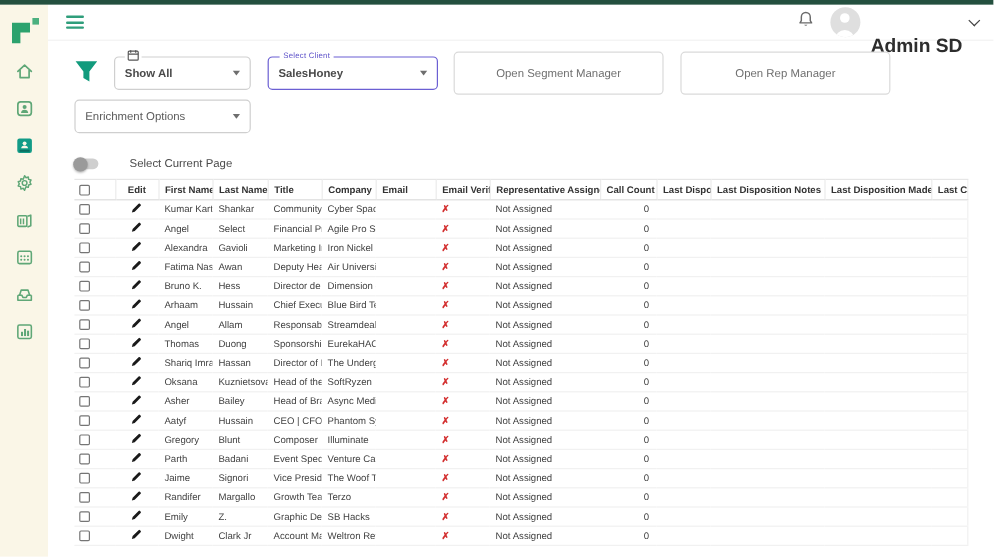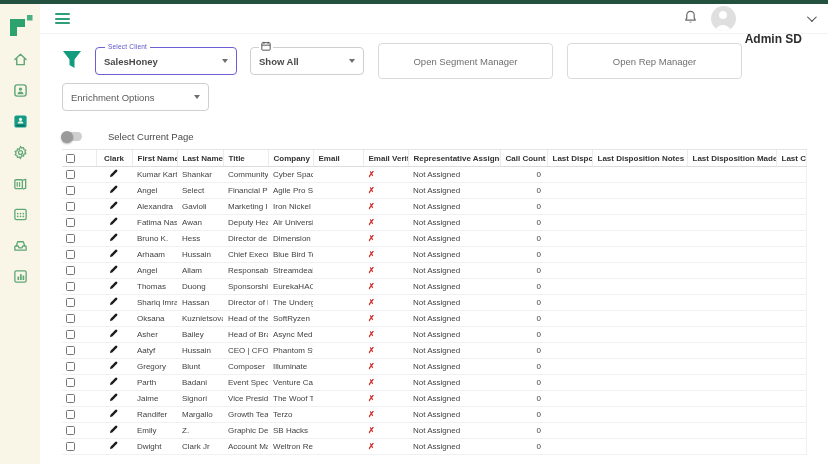--- a/index.html
+++ b/index.html
@@ -19,21 +19,21 @@
   
   .content-col { flex:1; display:flex; flex-direction:column; min-width:0; }
   .topbar { height:30px; background:#fff; display:flex; align-items:center; padding:0 14px 0 15px; border-bottom:1px solid #f2f2f2; }
   .hamburger { width:15px; display:flex; flex-direction:column; gap:2.5px; cursor:pointer; background:none; border:none; padding:0; }
   .hamburger span { display:block; height:2px; background:#2f9e7b; border-radius:1px; }
   .topbar .spacer { flex:1; }
   .bell { margin-right:14px; cursor:pointer; }
   .avatar { width:25px; height:25px; border-radius:50%; background:#dfdfdf; position:relative; overflow:hidden; margin-right:9px; }
   .avatar .head { position:absolute; top:5px; left:8.5px; width:8px; height:8px; border-radius:50%; background:#fff; }
   .avatar .body { position:absolute; bottom:-4px; left:4.5px; width:16px; height:10px; border-radius:8px 8px 0 0; background:#fff; }
-  .user-name { font-size:12px; font-weight:bold; color:#2d2d2d; margin-right:5px;margin-top:40px; }
+  .user-name { font-size:16px; font-weight:bold; color:#2d2d2d; margin-right:5px;margin-top:40px; }
   .chev { width:7px; height:7px; border-right:1.6px solid #444; border-bottom:1.6px solid #444; transform:rotate(45deg) translateY(-2px); }
 
   
   .main { flex:1; padding:13px 0 0 22px; position:relative; }
 
   .filter-row { display:flex; align-items:center; height:28px; }
   .funnel { width:20px; height:22px; margin-right:13px; flex-shrink:0; }
 
   .outlined { position:relative; height:28px; border:1px solid #cfcfcf; border-radius:4px; background:#fff; display:flex; align-items:center; padding:0 8px; cursor:pointer; }
   .outlined .val { font-size:9.5px; font-weight:bold; color:#4a4a4a; flex:1; white-space:nowrap; overflow:hidden; }
@@ -168,34 +168,34 @@
       <span class="chev"></span>
     </header>
 
     <main class="main">
 
       <div class="filter-row">
         <svg class="funnel" viewBox="0 0 20 22">
             <path d="M1 1 h18 L12.5 9.5 V18 l-5-3 V9.5 z" fill="#129b7d"></path>
           </svg>
 
-        <div class="outlined select-client">
-          <span class="float-label">Select Client</span>
-          <span class="val">SalesHoney</span>
-          <span class="caret"></span>
-        </div>
-
         <div class="outlined date-filter">
           <span class="cal-badge">
             <svg width="10" height="10" viewBox="0 0 12 12">
                 <rect x="1" y="2" width="10" height="9" rx="1" fill="none" stroke="#555" stroke-width="1.2"></rect>
                 <path d="M3.5 1 v2.5 M8.5 1 v2.5 M1 5 h10" stroke="#555" stroke-width="1.2"></path>
               </svg>
           </span>
           <span class="val">Show All</span>
+          <span class="caret"></span>
+        </div>
+
+        <div class="outlined select-client">
+          <span class="float-label">Select Client</span>
+          <span class="val">SalesHoney</span>
           <span class="caret"></span>
         </div>
 
         <button class="mgr-btn">Open Segment Manager</button>
         <button class="mgr-btn">Open Rep Manager</button>
       </div>
 
       <div class="enrich-row">
         <div class="outlined enrichment">
           <span class="val">Enrichment Options</span>
@@ -224,21 +224,21 @@
             <col style="width:92px">
               <col style="width:47px">
               <col style="width:45px">
               <col style="width:95px">
             <col style="width:89px">
               <col style="width:30px">
           </colgroup>
           <thead>
             <tr>
               <th class="c-cb"><span class="checkbox"></span></th>
-              <th class="c-edit sep">Clark</th>
+              <th class="c-edit sep">Edit</th>
               <th class="sep">First Name</th>
               <th class="sep">Last Name</th>
               <th class="sep">Title</th>
               <th class="sep">Company</th>
               <th class="sep">Email</th>
               <th class="sep">Email Verified</th>
               <th class="sep">Representative Assigned</th>
               <th class="c-call sep">Call Count</th>
               <th class="sep">Last Disposition</th>
               <th class="sep">Last Disposition Notes</th>

